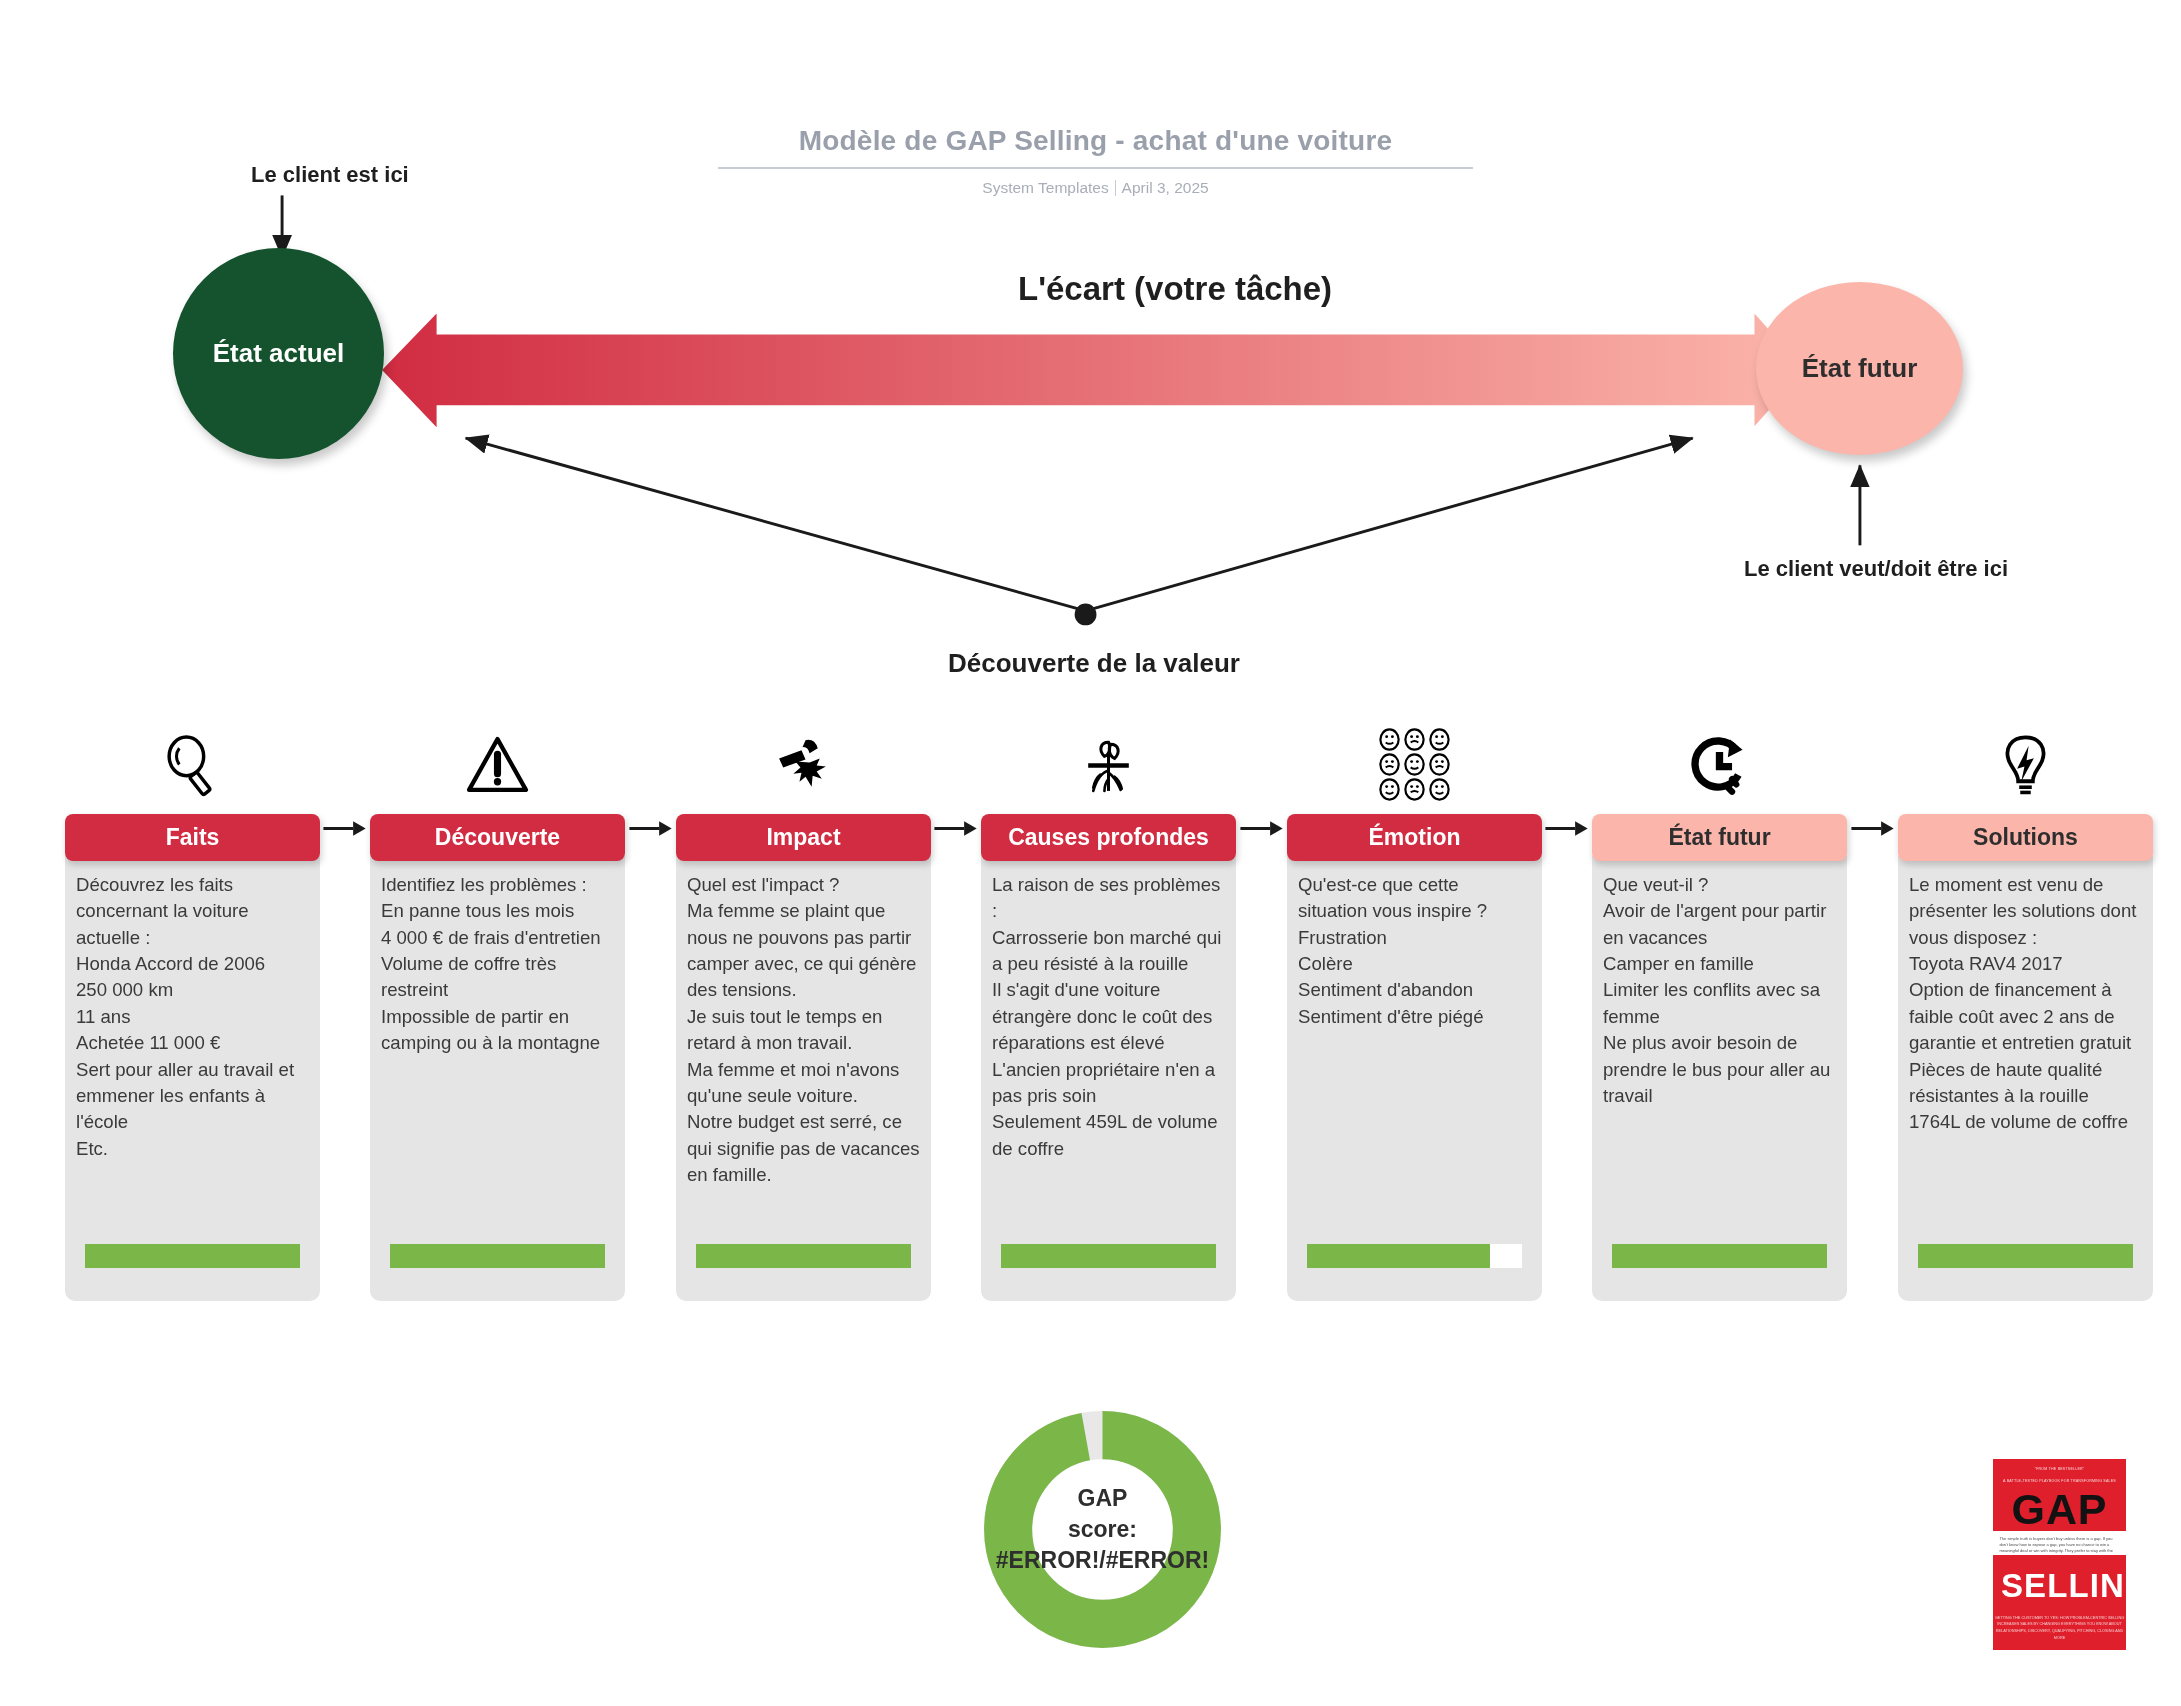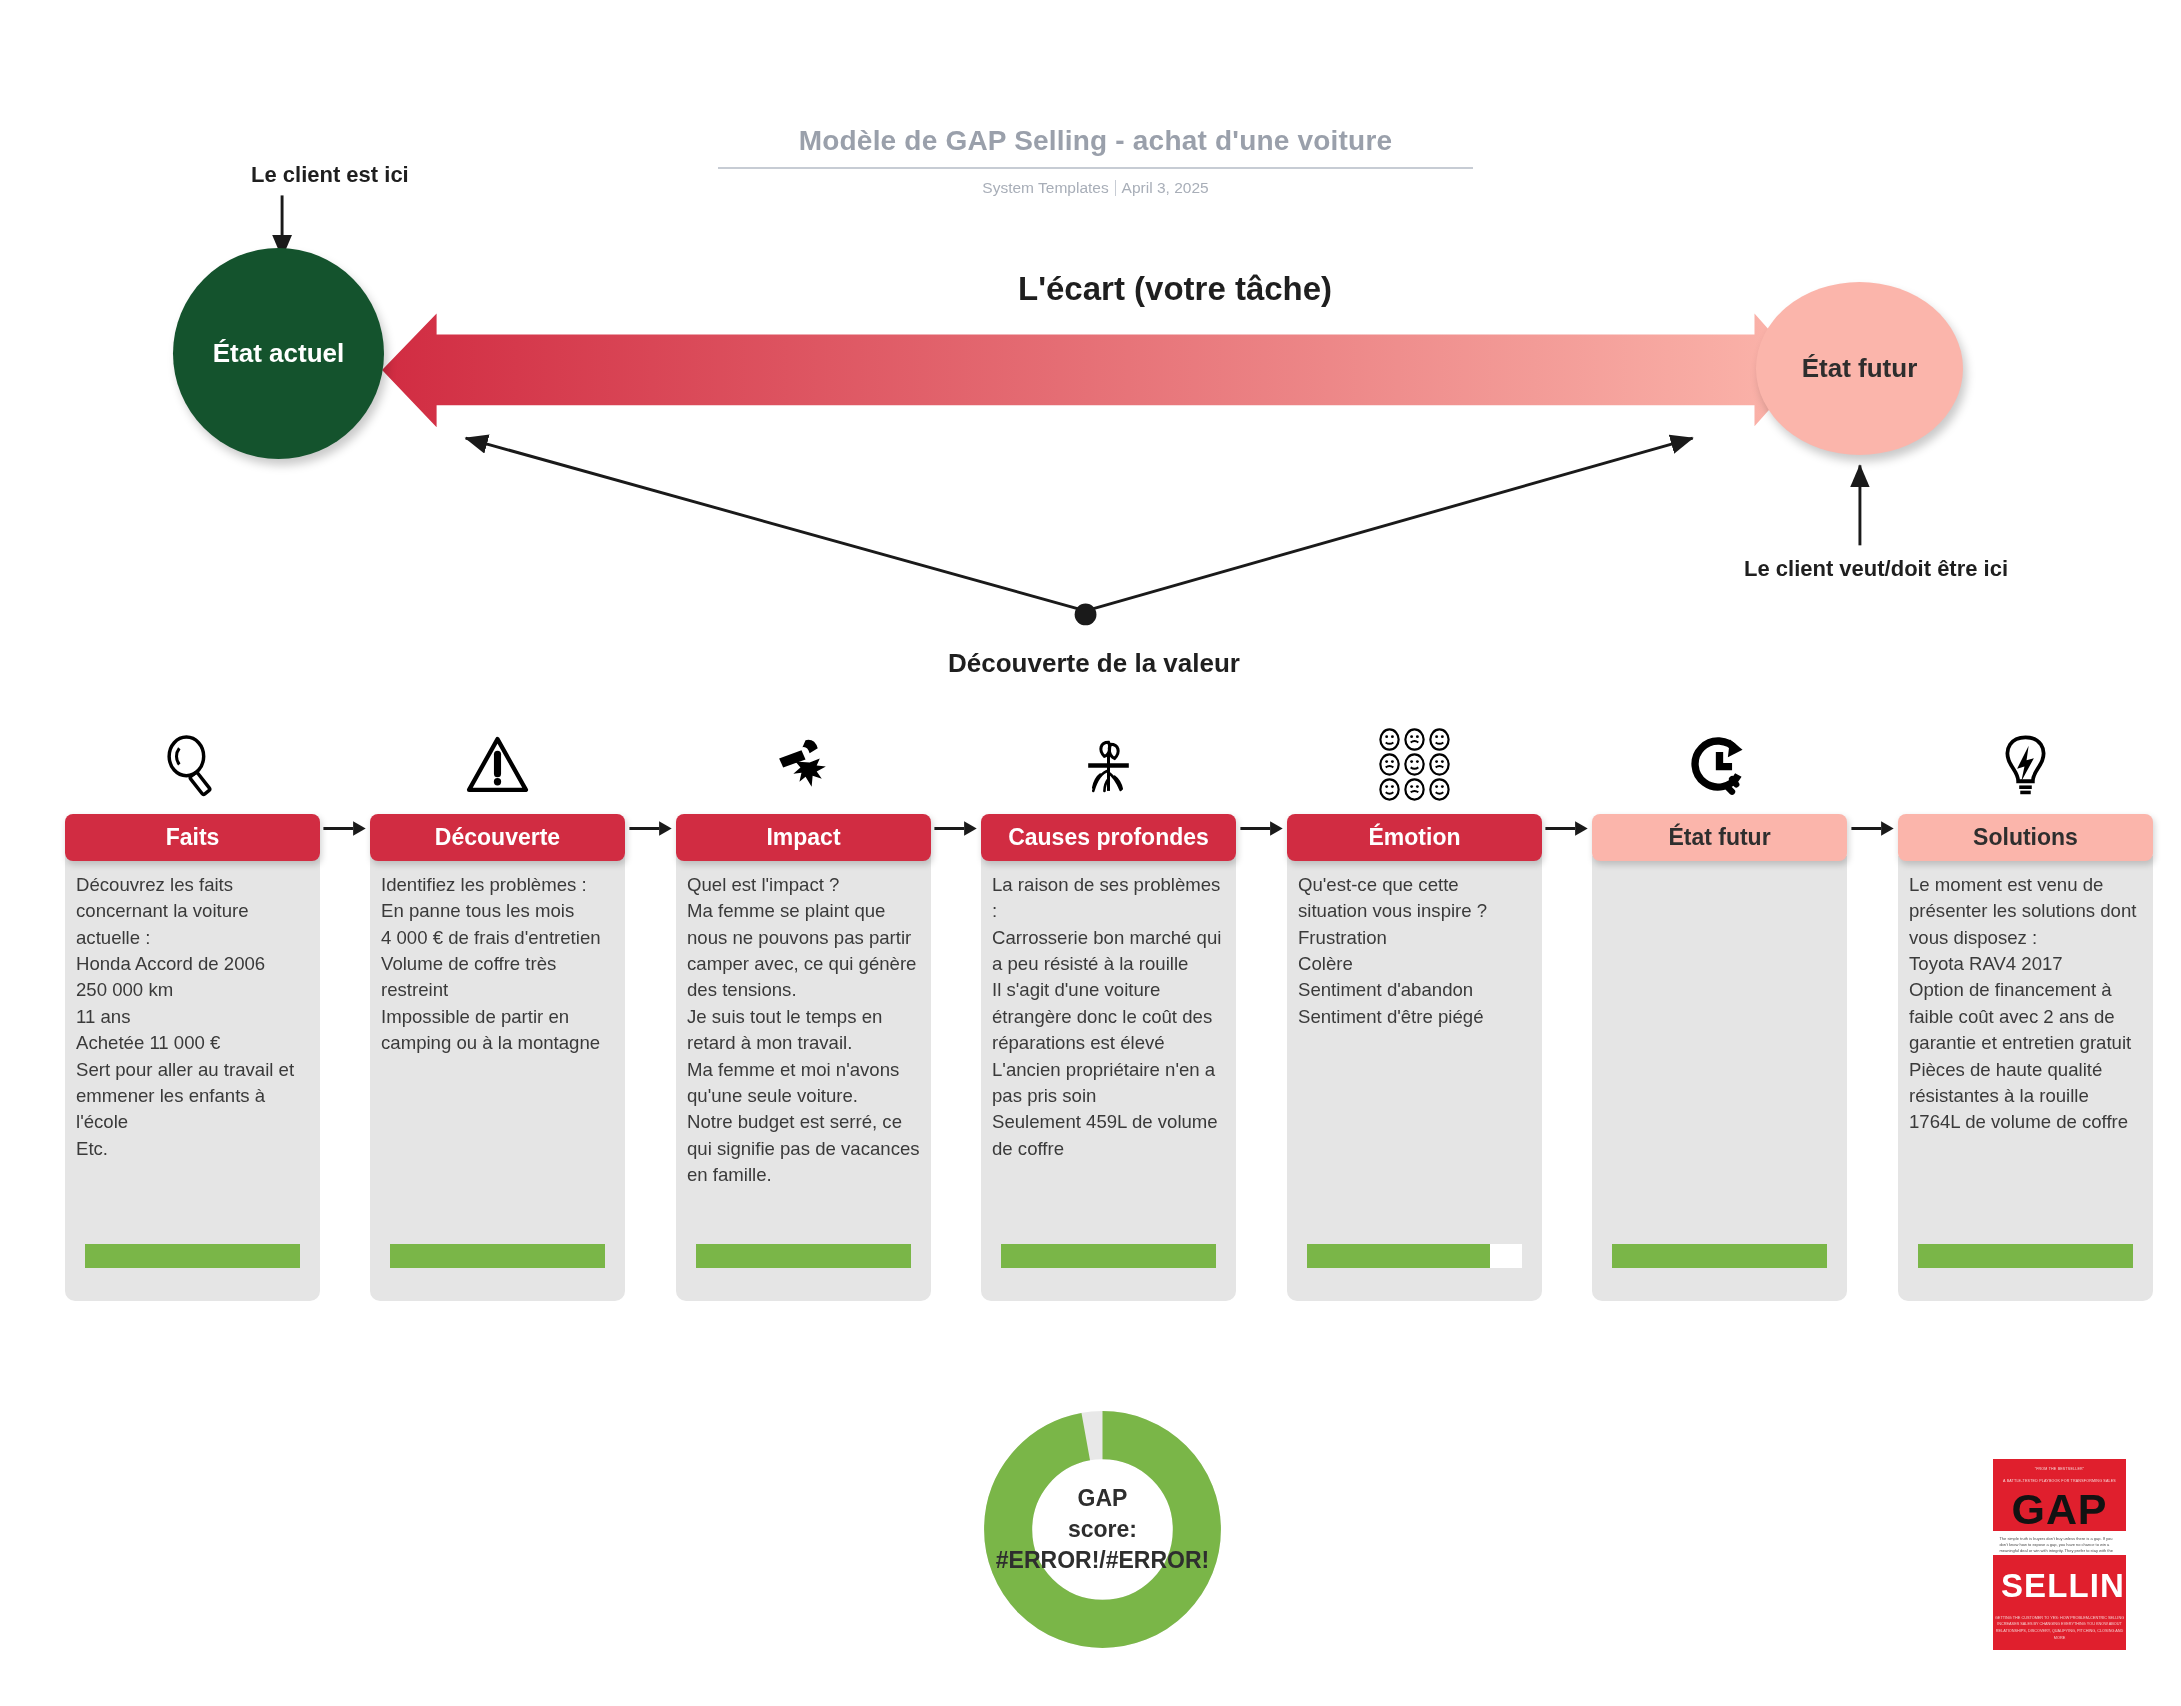--- a/index.html
+++ b/index.html
@@ -323,21 +323,25 @@
           <svg viewBox="0 0 64 64" width="67" height="67">
             <path d="M48 18 A22 22 0 1 0 50 42" fill="none" stroke="#000" stroke-width="7" stroke-linecap="butt"></path>
             <path d="M42 8 L54 18 L40 25 Z" fill="#000"></path>
             <path d="M44 46 l4 5 M40 54 l4 4" stroke="#000" stroke-width="6" stroke-linecap="round"></path>
             <path d="M32 20 V34 H44" fill="none" stroke="#000" stroke-width="7"></path>
           </svg>
         </div>
         <div class="col-head light">
           <span>État futur</span>
         </div>
-        <div class="col-body"><div class="bar-track"><div class="bar-fill" style="width: 100%;"></div></div></div>
+        <div class="col-body"><div>Que veut-il ?
+Avoir de l'argent pour partir en vacances
+Camper en famille
+Limiter les conflits avec sa femme
+Ne plus avoir besoin de prendre le bus pour aller au travail</div><div class="bar-track"><div class="bar-fill" style="width: 100%;"></div></div></div>
       </div>
       <div class="colarrow" style="left: 1786px;"><svg viewBox="0 0 48 30" width="44" height="27">
           <line x1="0" y1="15" x2="33" y2="15" stroke="#1a1a1a" stroke-width="3.4"></line>
           <path d="M33,7 L47,15 L33,23 Z" fill="#1a1a1a"></path>
         </svg></div>
       <div class="col" style="left: 1833px;">
         <div class="col-icon">
           <svg viewBox="0 0 64 64" width="67" height="67">
             <path d="M32 6 C18 6 12 17 16 28 C19 36 25 40 25 48 H39 C39 40 45 36 48 28 C52 17 46 6 32 6Z" fill="none" stroke="#000" stroke-width="3.6"></path>
             <path d="M35 14 L24 36 L31 34 L28 48 L40 26 L33 28 Z" fill="#000"></path>

